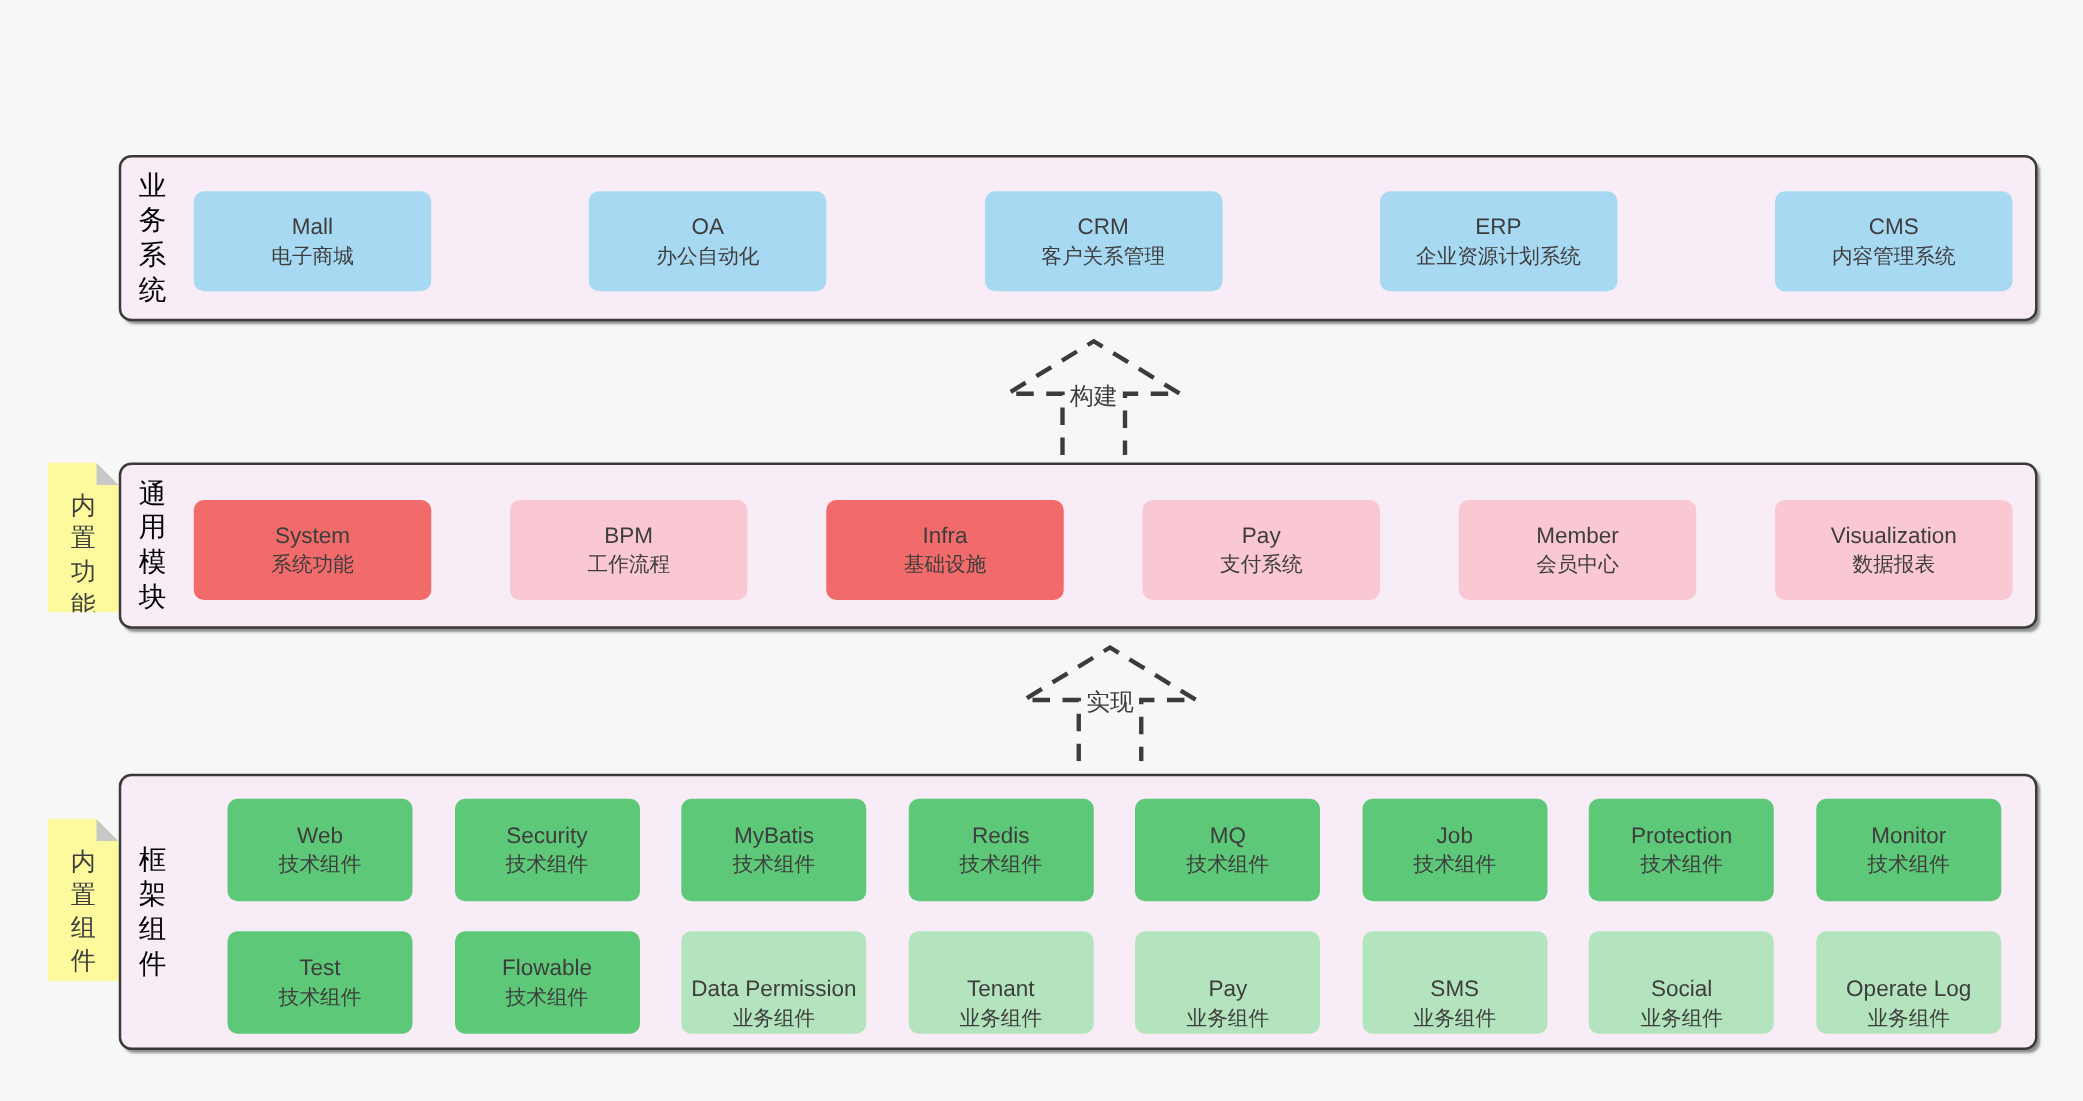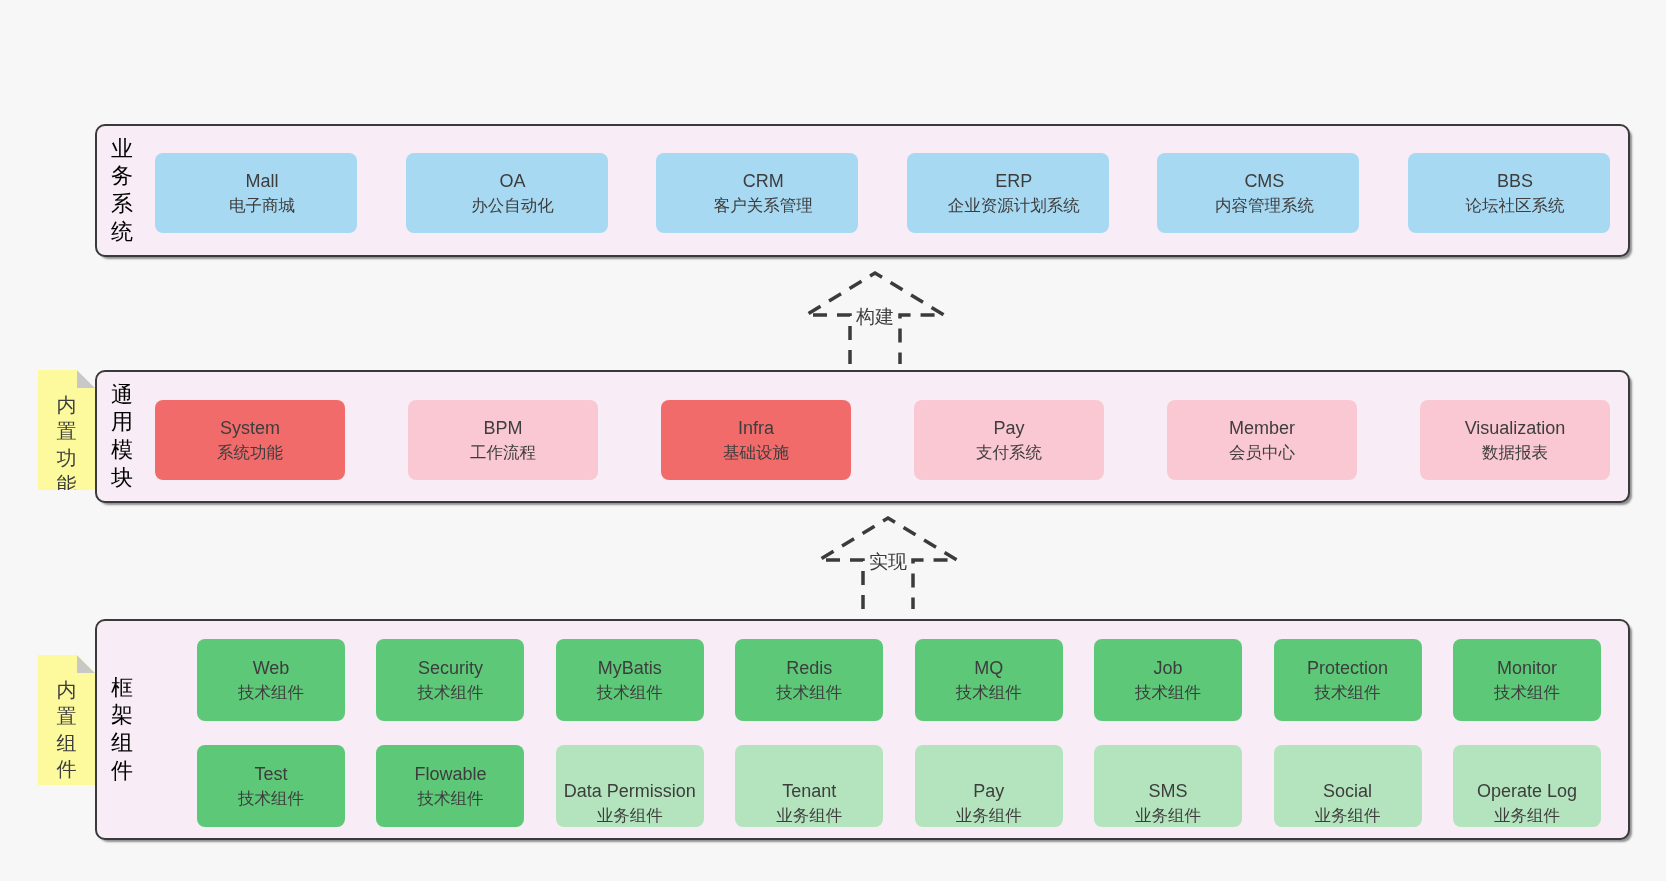--- a/index.html
+++ b/index.html
@@ -19,32 +19,32 @@
   .c2{top:370px;height:133px;}
   .c3{top:619px;height:221px;}
   .vlabel{
     position:absolute;left:11px;top:50%;transform:translateY(-50%);
     width:28px;text-align:center;font-size:22px;line-height:1.27;
     word-break:break-all;color:#000000;
   }
   .row{position:absolute;display:flex;justify-content:space-between;}
   .row6{left:58px;right:18px;top:27px;}
   .c2 .row6{top:28px;gap:40px;}
-  .row8{left:63px;right:27px;padding-left:37px;}
+  .row8{left:48px;right:27px;padding-left:37px;}
   .rowA{top:18px;}
   .rowB{top:124px;}
   .box{
     width:190px;height:80px;border-radius:8px;
     display:flex;flex-direction:column;justify-content:center;align-items:center;
     text-align:center;line-height:1.45;
   }
   .row8 .box{width:148px;height:82px;line-height:1.38;}
   .box .en{font-size:18px;display:block;max-width:140px;}
   .box .zh{font-size:16.5px;display:block;}
-  .blue{background:#a8d9f2;padding-left:12px;}
+  .blue{background:#a8d9f2;}
   .red{background:#f26b6b;}
   .pink{background:#fac8d2;}
   .green{background:#5dc878;}
   .lgreen{background:#b4e4bd;justify-content:flex-end;}
   .note{
     position:absolute;left:38px;width:57px;background:#fcfa9d;z-index:1;
     clip-path:polygon(0 0,calc(100% - 18px) 0,100% 18px,100% 100%,0 100%);
     text-align:center;
   }
   .note .fold{
@@ -85,24 +85,20 @@
       <span class="zh">客户关系管理</span>
     </div>
     <div class="box blue">
       <span class="en">ERP</span>
       <span class="zh">企业资源计划系统</span>
     </div>
     <div class="box blue">
       <span class="en">CMS</span>
       <span class="zh">内容管理系统</span>
     </div>
-    <div class="box blue">
-      <span class="en">BBS</span>
-      <span class="zh">论坛社区系统</span>
-    </div>
   </div>
 </div>
 
 <div class="arrow a1">
   <svg width="144" height="94" viewBox="0 0 144 94">
     <path d="M47 94 L47 45 L3 45 L72 3 L141 45 L97 45 L97 94" fill="none" stroke="#3b3b3b" stroke-width="3.5" stroke-dasharray="14 10"></path>
   </svg>
   <span class="alabel">构建</span>
 </div>
 

